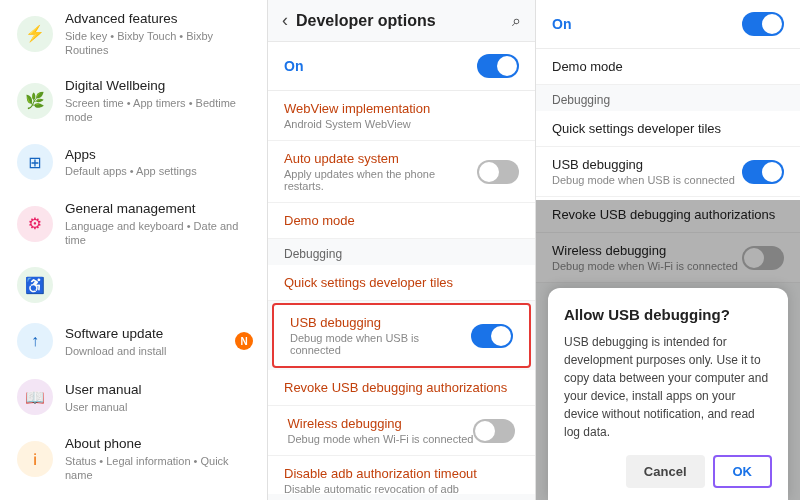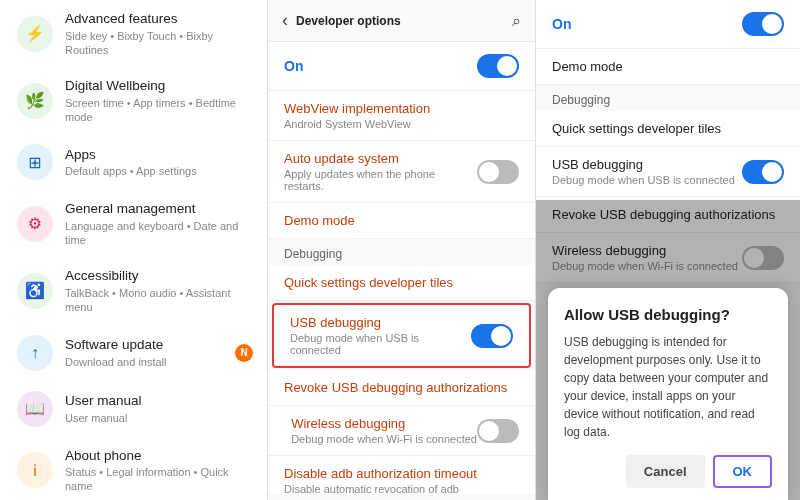--- a/index.html
+++ b/index.html
@@ -82,21 +82,21 @@
       background: #f8f9fa;
       border-bottom: 1px solid #e8e8e8;
     }
     .mid-header .back-arrow {
       font-size: 18px;
       color: #444;
       margin-right: 8px;
       cursor: pointer;
     }
     .mid-header .title {
-      font-size: 12px;
+      font-size: 16px;
       font-weight: 600;
       color: #222;
       flex: 1;
     }
     .mid-header .search-icon {
       font-size: 16px;
       color: #444;
       cursor: pointer;
     }
     .mid-content { overflow-y: auto; height: calc(500px - 48px); }
@@ -125,21 +125,21 @@
       color: #c2410c;
     }
     .section-item-sub {
       font-size: 11px;
       color: #888;
       margin-top: 2px;
     }
     .section-item-row {
       display: flex;
       align-items: center;
-      justify-content: flex-end;
+      justify-content: center;
     }
     .section-header {
       padding: 8px 16px 4px;
       font-size: 12px;
       color: #666;
       background: #f8f9fa;
     }
 
     
     .toggle {
@@ -299,24 +299,20 @@
     </div>
     <div class="menu-item">
       <div class="menu-icon icon-general">⚙</div>
       <div class="menu-text">
         <div class="menu-title">General management</div>
         <div class="menu-subtitle">Language and keyboard • Date and time</div>
       </div>
     </div>
     <div class="menu-item">
       <div class="menu-icon icon-accessibility">♿</div>
-      <div class="menu-text">
-        <div class="menu-title">Accessibility</div>
-        <div class="menu-subtitle">TalkBack • Mono audio • Assistant menu</div>
-      </div>
     </div>
     <div class="menu-item">
       <div class="menu-icon icon-software">↑</div>
       <div class="menu-text">
         <div class="menu-title">Software update</div>
         <div class="menu-subtitle">Download and install</div>
       </div>
       <div class="badge-n">N</div>
     </div>
     <div class="menu-item">

